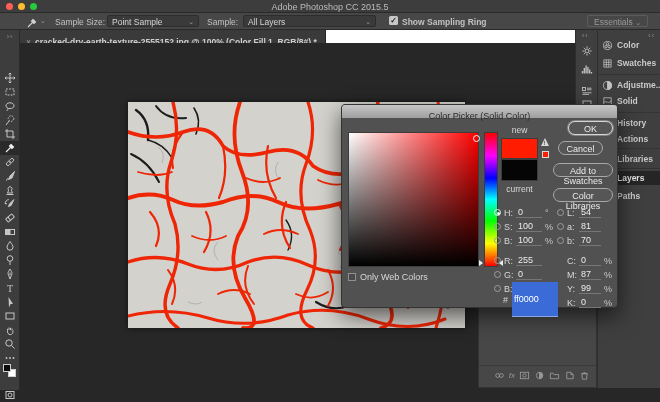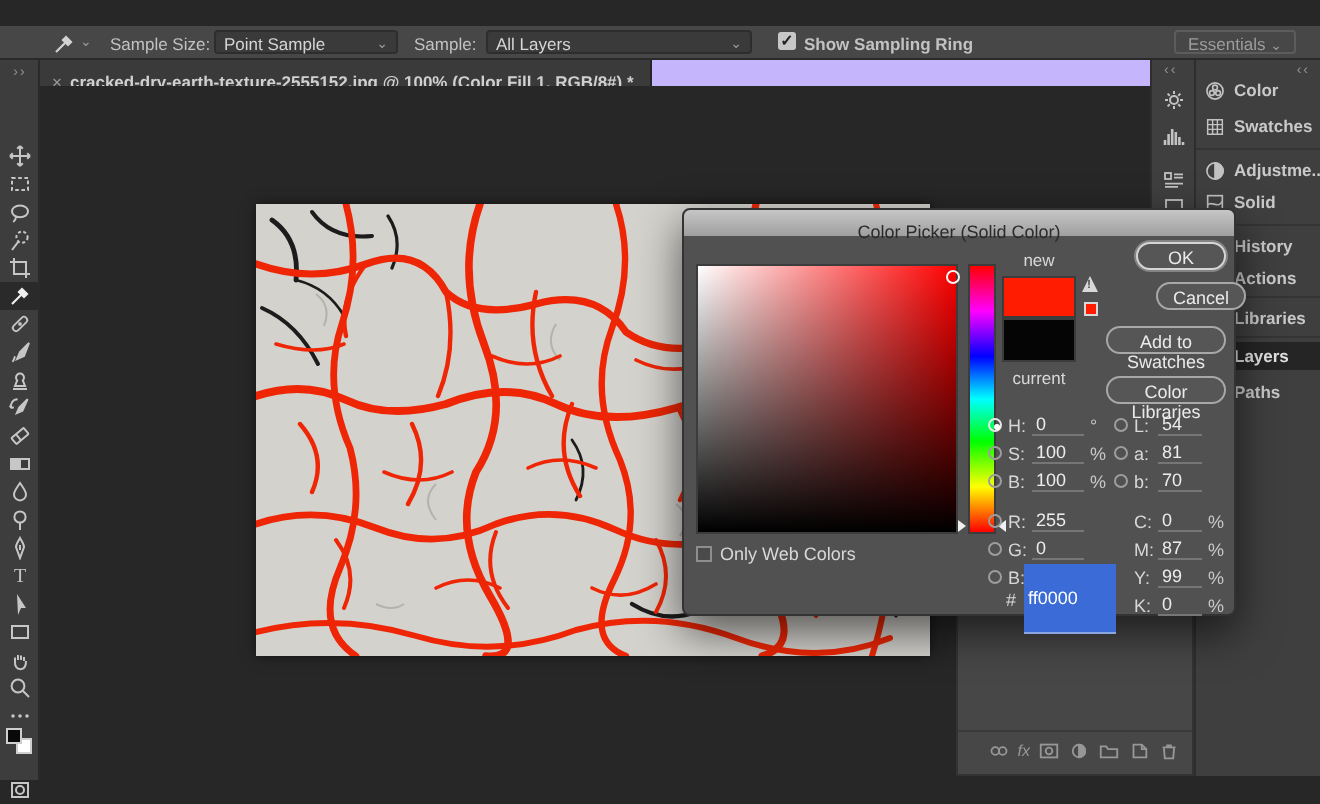--- a/index.html
+++ b/index.html
@@ -18,21 +18,21 @@
   .opt-label { font-size:8.5px; color:#c2c2c2; top:4px; }
   .opt-select { height:12px; top:2px; background:#3a3a3a; border:1px solid #2d2d2d; border-radius:2px;
                 font-size:8.5px; color:#d5d5d5; padding:1px 4px; }
   .chev { color:#9a9a9a; font-size:7px; }
   #ring-check { width:9px; height:9px; top:3px; background:#c7c7c7; border-radius:1.5px;
                 color:#222; font-size:8px; line-height:9px; text-align:center; font-weight:bold; }
   #workspace-btn { right:12px; top:2px; height:12px; border:1px solid #5c5c5c; border-radius:2px;
                    font-size:8.5px; color:#9c9c9c; padding:1px 6px; }
 
   
-  #tabbar { left:20px; top:30px; width:640px; height:13px; background:#c4b5fd; }
+  #tabbar { left:20px; top:30px; width:640px; height:13px; background:#ffffff; }
   #doctab { left:0; top:0; height:13px; background:#3a3a3a; padding:1px 8px 0 6px; border-right:1px solid #262626; }
   #doctab .x { color:#9b9b9b; font-size:8.5px; margin-right:4px; }
   #doctab .t { color:#d0d0d0; font-size:8.5px; font-weight:bold; }
 
   
   #toolbar { left:0; top:30px; width:20px; height:360px; background:#3d3d3d; border-right:1px solid #2a2a2a; }
   .tool { position:absolute; left:0; width:20px; height:14px; display:flex; align-items:center; justify-content:center; color:#c6c6c6; }
   .tool.sel { background:#2a2a2a; color:#efefef; }
   .tool svg { display:block; }
   #tb-collapse, .dock-collapse { font-size:7px; color:#8f8f8f; letter-spacing:1px; }
@@ -77,21 +77,21 @@
   #swatch-new-label, #swatch-cur-label { left:159px; width:37px; text-align:center; font-size:8.5px; color:#d8d8d8; }
   #swatch-new { left:159px; top:33px; width:37px; height:21px; border:1px solid #3c3c3c; }
   #swatch-cur { left:159px; top:54px; width:37px; height:22px; border:1px solid #3c3c3c; }
   #gamut-warn { left:199px; top:33px; width:0; height:0; border-left:4.5px solid transparent;
                 border-right:4.5px solid transparent; border-bottom:8px solid #d8d8d8; }
   #gamut-warn:after { content:"!"; position:absolute; left:-1.5px; top:2px; font-size:6px; color:#515151; font-weight:bold; }
   #web-warn { left:200px; top:46px; width:7px; height:7px; background:#ff1c00; border:1px solid #d8d8d8; }
   .dlg-btn { position:absolute; height:14px; border:1px solid #a8a8a8; border-radius:7px; background:#565656;
              color:#eaeaea; font-size:9px; text-align:center; padding-top:2px; }
   #btn-ok { left:226px; top:16px; width:45px; border-color:#d5d5d5; box-shadow:0 0 0 1px rgba(230,230,230,.35); }
-  #btn-cancel { left:236px; top:36px; width:45px; }
+  #btn-cancel { left:216px; top:36px; width:45px; }
   #btn-swatches { left:211px; top:58px; width:60px; }
   #btn-libraries { left:211px; top:83px; width:60px; }
   .frow { position:absolute; height:11px; display:flex; align-items:center; font-size:9px; color:#d8d8d8; }
   .radio { width:7px; height:7px; border:1px solid #9d9d9d; border-radius:50%; margin-right:3px; position:relative; flex:none; }
   .radio.on { border-color:#e8e8e8; }
   .radio.on:after { content:""; position:absolute; left:1.5px; top:1.5px; width:3px; height:3px; border-radius:50%; background:#fff; }
   .radio.none { visibility:hidden; }
   .flabel { width:12px; }
   .fval { width:26px; border-bottom:1px solid #767676; color:#ececec; padding-left:2px; margin-right:3px; }
   .funit { color:#c9c9c9; }
@@ -106,20 +106,26 @@
 
   
   #chip-bg { left:8px; top:6px; width:8px; height:8px; background:#fff; border:1px solid #cfcfcf; }
   #chip-fg { left:3px; top:1px; width:8px; height:8px; background:#0a0a0a; border:1px solid #cfcfcf; }
 </style>
 </head>
 <body>
 
 <div id="app">
 
+  <div id="titlebar" class="abs">
+    <div class="tl abs" style="left:6px;background:#ff5f57"></div>
+    <div class="tl abs" style="left:18px;background:#febc2e"></div>
+    <div class="tl abs" style="left:30px;background:#28c840"></div>
+    <div id="title-text" class="abs">Adobe Photoshop CC 2015.5</div>
+  </div>
 
   <div id="optionsbar" class="abs">
     <span class="abs" style="left:26px;top:2px;color:#d2d2d2">
       <svg width="12" height="12" viewBox="0 0 12 12" fill="none" stroke="currentColor" stroke-width="1.1">
           <path d="M2 10l4.5-4.5M6 4l2 2"></path>
           <path d="M7 2.5 9.5 5 8 6.5 5.5 4z" fill="currentColor"></path>
         </svg>
     </span>
     <span class="abs chev" style="left:40px;top:4px">⌄</span>
     <span class="abs opt-label" style="left:55px">Sample Size:</span>

